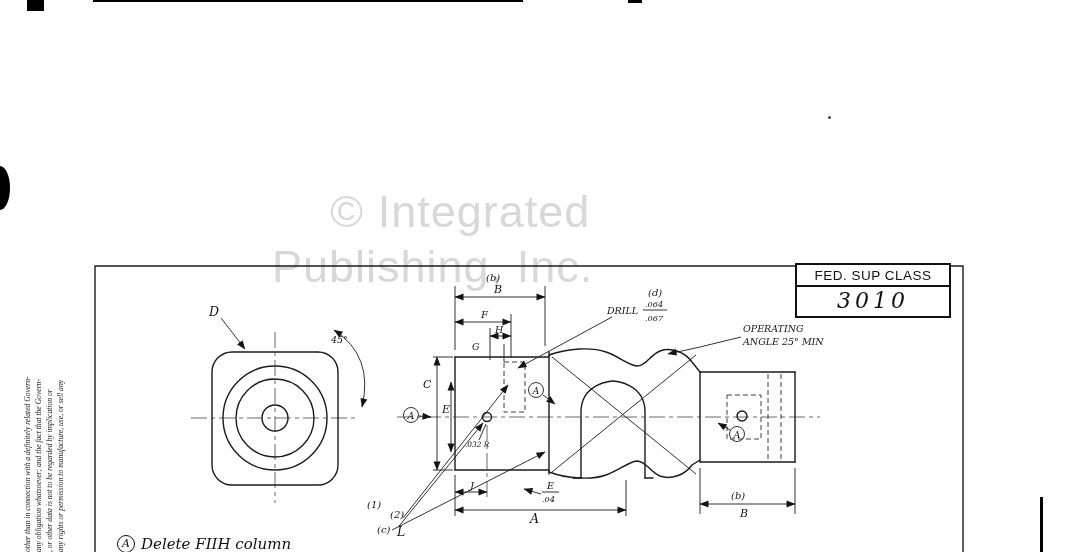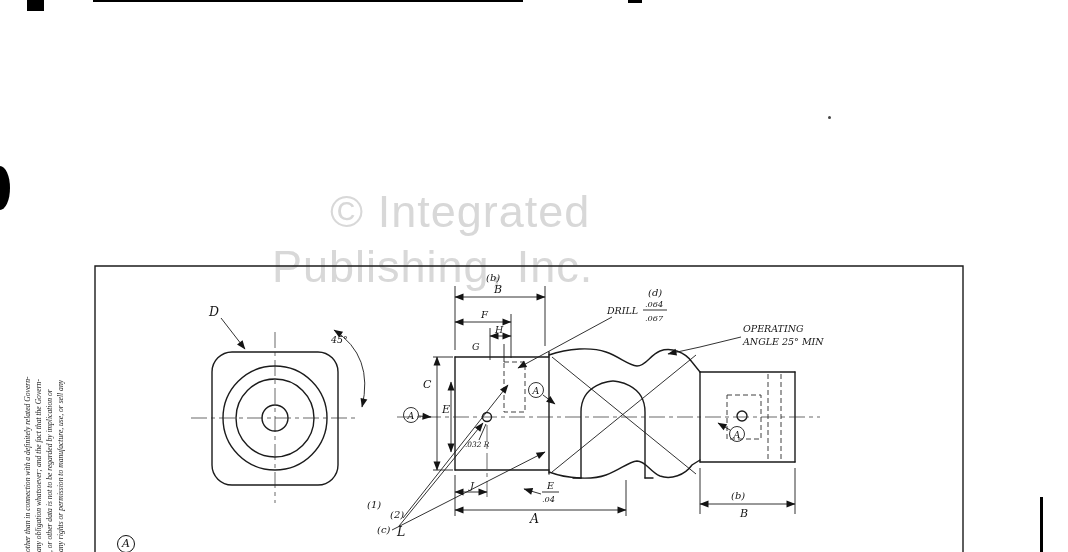--- a/index.html
+++ b/index.html
@@ -198,18 +198,23 @@
       <text class="tx10" x="367" y="508">(1)</text>
       <text class="tx10" x="390" y="518">(2)</text>
       <text class="tx10" x="377" y="533">(c)</text>
       <text class="tx12" x="397" y="536">L</text>
       <line class="t" x1="399" y1="526" x2="483" y2="423" marker-end="url(#arr)"></line>
       <line class="t" x1="403" y1="518" x2="508" y2="385" marker-end="url(#arr)"></line>
       <line class="t" x1="392" y1="530" x2="545" y2="452" marker-end="url(#arr)"></line>
     </g>
   </svg>
 
+  <div class="titleblock">
+    <div class="tb-h">FED. SUP CLASS</div>
+    <div class="tb-v">3010</div>
+  </div>
 
   <div class="rev-note">
     <span class="circ">A</span>
+    <span class="rev-text">Delete FIIH column</span>
   </div>
 
 </div>
 
 </body></html>

